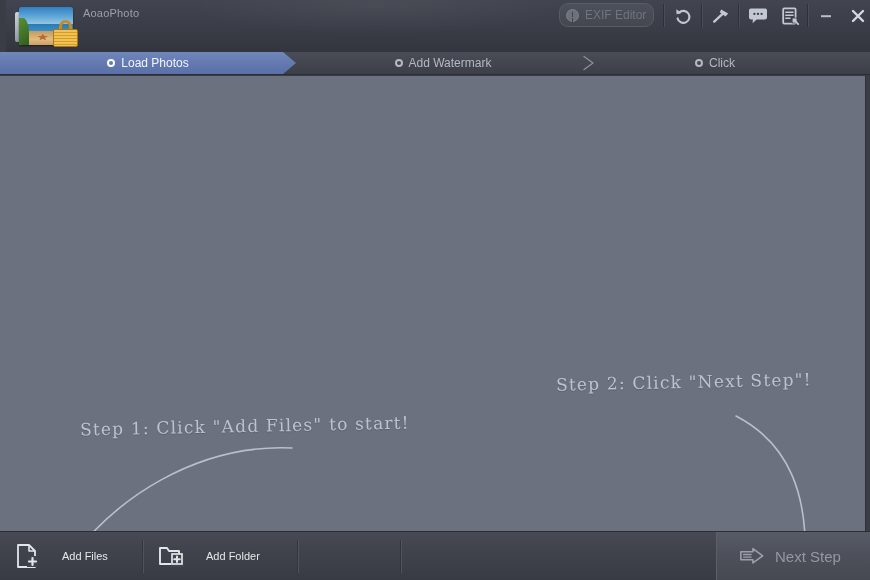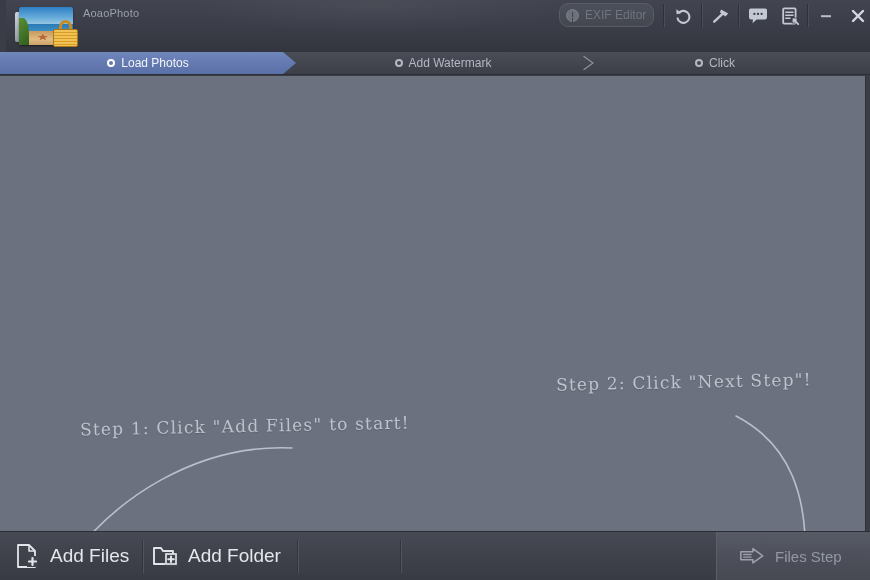--- a/index.html
+++ b/index.html
@@ -282,23 +282,23 @@
     box-sizing: border-box;
   }
   .bbtn {
     position: absolute;
     top: 0; height: 48px;
     display: flex;
     align-items: center;
     cursor: default;
   }
   .bbtn .blabel {
-    font-size: 19px;
+    font-size: 11px;
     color: #e4e7ec;
-    margin-left: 10px;
+    margin-left: 22px;
   }
   .bbtn.disabled .blabel { color: #767b86; }
   .bsep {
     position: absolute;
     top: 8px;
     width: 1px; height: 33px;
     background: #32353d;
     border-right: 1px solid #51545e;
   }
   .nextstep-panel {
@@ -454,21 +454,21 @@
           <path d="M14 2 V8 H20" fill="none" stroke="#e2e5ea" stroke-width="1.6" stroke-linejoin="round"></path>
           <rect x="12" y="13" width="11" height="11" fill="#41444d"></rect>
           <path d="M17.5 15 V22 M14 18.5 H21" stroke="#e2e5ea" stroke-width="2.2" stroke-linecap="round"></path>
         </svg>
       </span>
       <span class="blabel">Add Files</span>
     </div>
 
     <div class="bsep" style="left:142px;"></div>
 
-    <div class="bbtn" style="left:152px;">
+    <div class="bbtn" style="left:158px;">
       <span class="icon-slot">
         <svg width="26" height="24" viewBox="0 0 26 24">
           <path d="M2 4 H9 L11 7 H21 V20 H2 Z" fill="none" stroke="#e2e5ea" stroke-width="1.9" stroke-linejoin="round"></path>
           <rect x="13" y="10" width="13" height="13" fill="#41444d"></rect>
           <rect x="14" y="10" width="10" height="10" fill="none" stroke="#e2e5ea" stroke-width="1.7"></rect>
           <path d="M19 12.5 V18 M16.2 15.2 H21.8" stroke="#e2e5ea" stroke-width="2" stroke-linecap="round"></path>
         </svg>
       </span>
       <span class="blabel">Add Folder</span>
     </div>
@@ -478,17 +478,17 @@
 
     <div class="bsep" style="left:400px;"></div>
 
     <div class="nextstep-panel">
       <span class="icon-slot" style="margin-left:22px;">
         <svg width="28" height="20" viewBox="0 0 28 20">
           <path d="M2 5.5 H15 V2 L25.5 9.8 L15 17.5 V14 H2 Z" fill="none" stroke="#9ba0ab" stroke-width="1.7" stroke-linejoin="round"></path>
           <path d="M5 8.4 H13 M5 11.2 H13" stroke="#9ba0ab" stroke-width="1.5" stroke-linecap="round"></path>
         </svg>
       </span>
-      <span class="blabel">Files Step</span>
+      <span class="blabel">Next Step</span>
     </div>
   </div>
 
 </div>
 
 </body></html>

